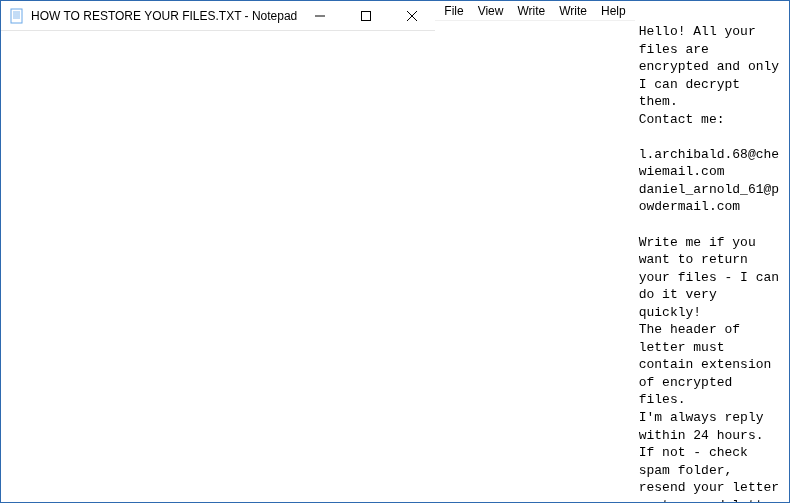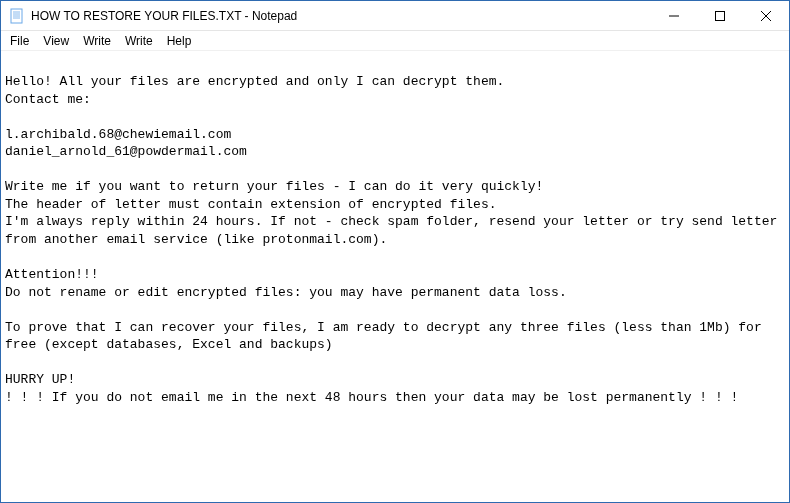--- a/index.html
+++ b/index.html
@@ -9,21 +9,20 @@
       width: 790px;
       height: 503px;
       overflow: hidden;
     }
     .window {
       width: 790px;
       height: 503px;
       background: #fff;
       border: 1px solid #2e6ab0;
       display: flex;
-      flex-direction: column;
     }
     .titlebar {
       height: 30px;
       background: #fff;
       display: flex;
       align-items: center;
       border-bottom: 1px solid #e5e5e5;
     }
     .titlebar-icon {
       width: 16px;

